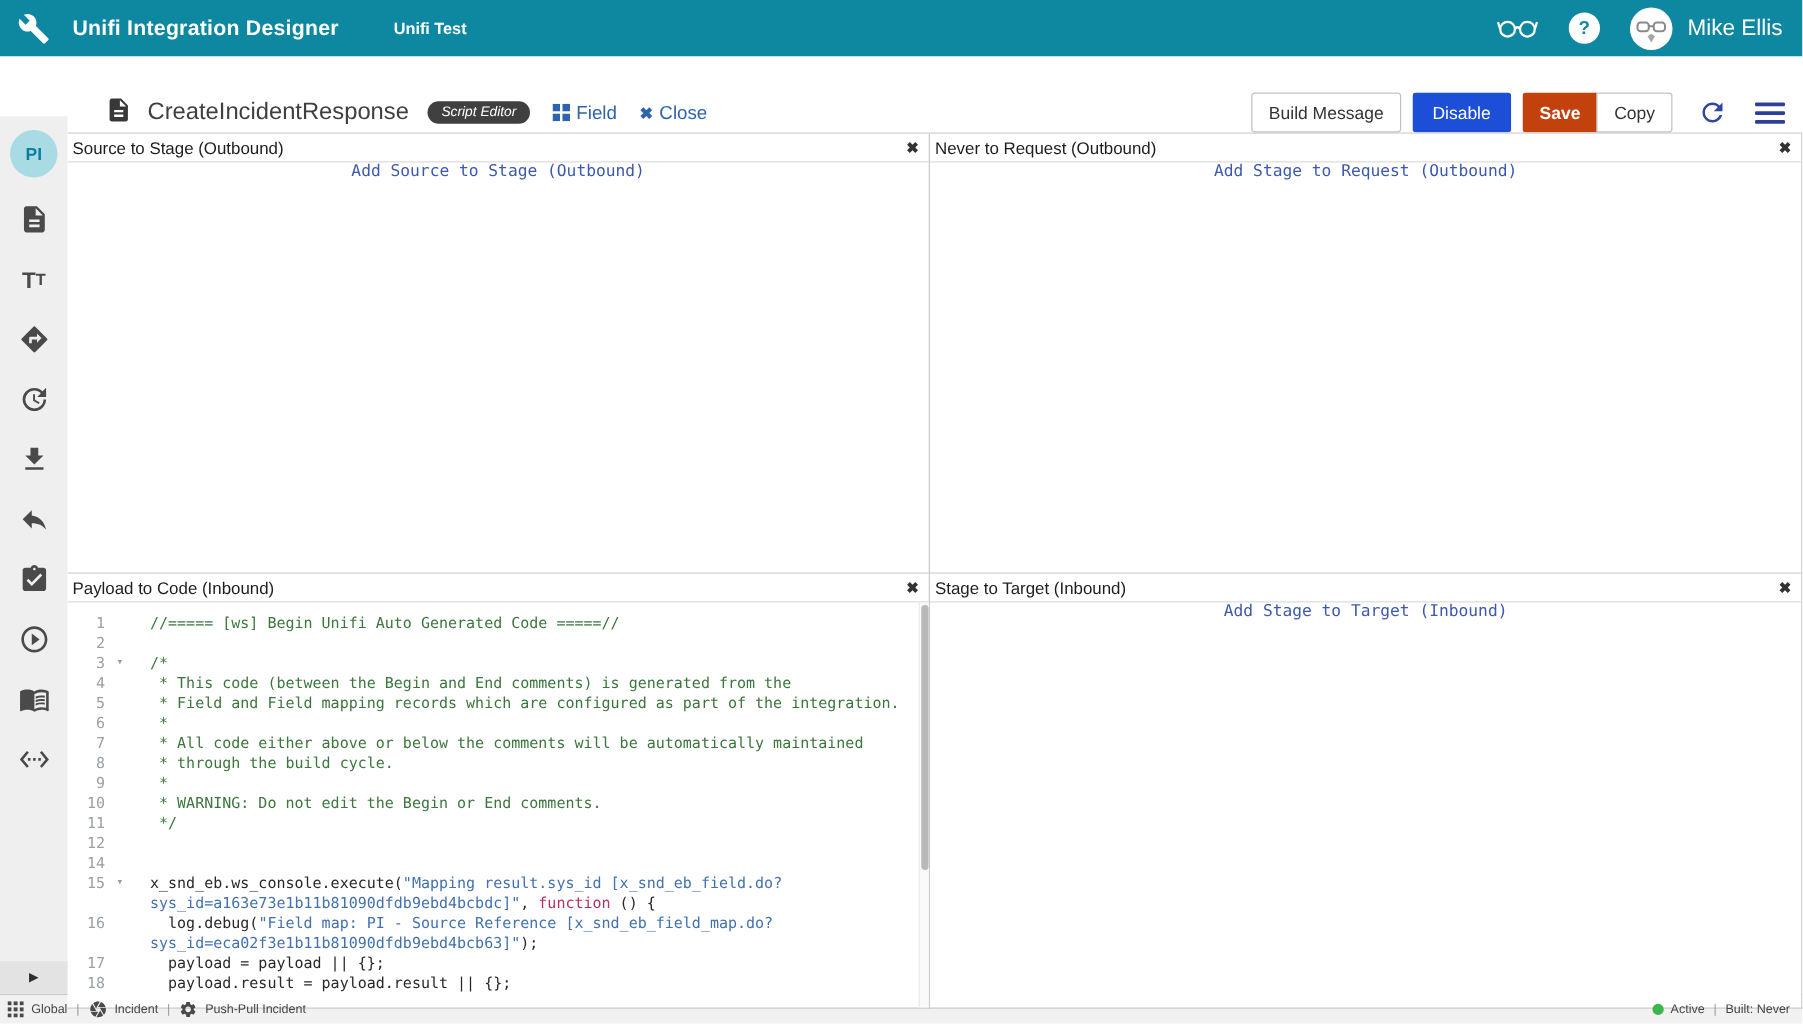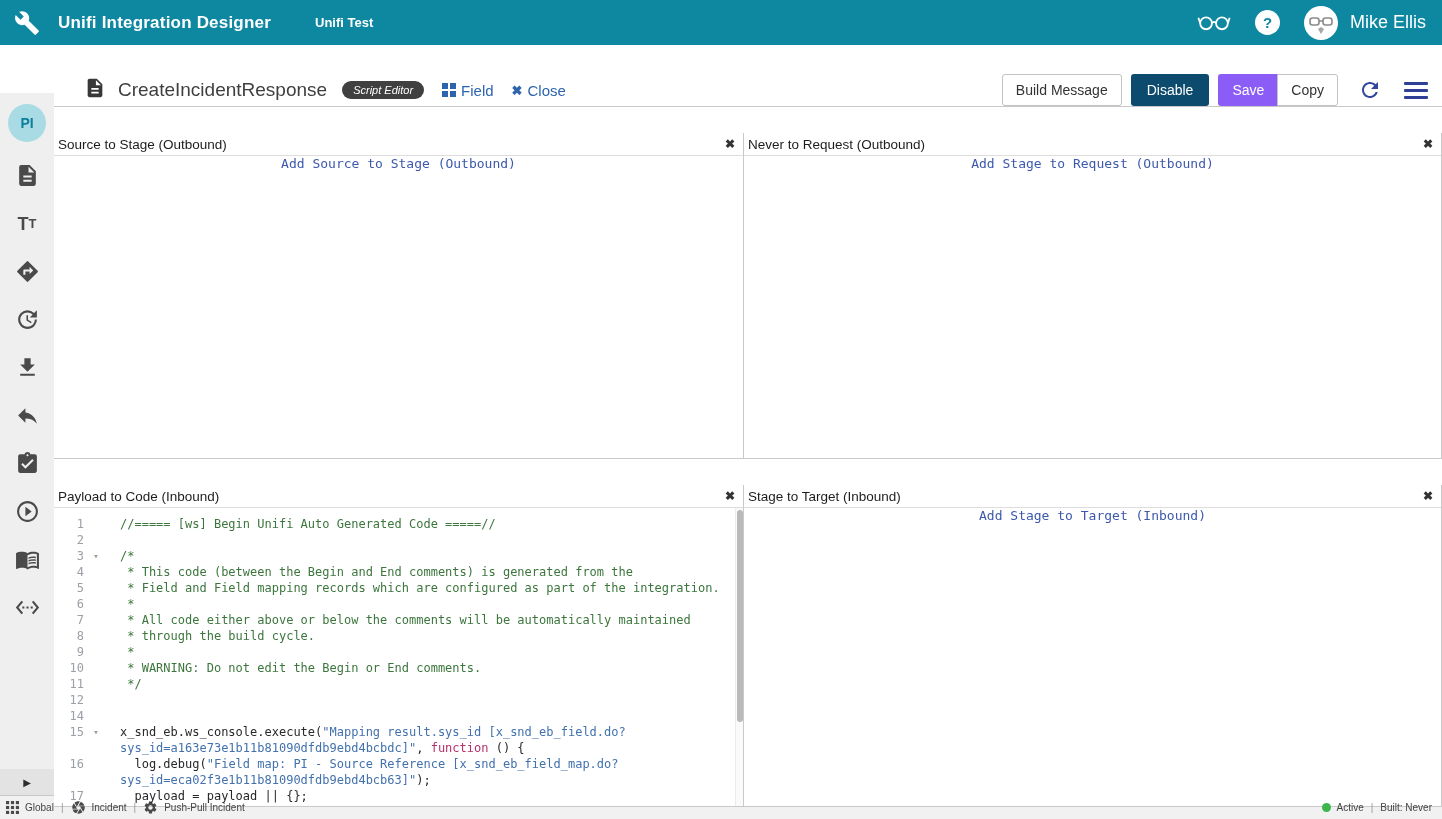--- a/index.html
+++ b/index.html
@@ -35,32 +35,32 @@
   .rec-title { font-size:19px; color:#3f3f3f; margin-left:12px; }
   .badge { background:#404040; color:#fff; font-size:11px; font-weight:400; font-style:italic; border-radius:10px; padding:3px 11px; margin-left:15px; }
   .hlink { display:flex; align-items:center; gap:5px; color:#2e64ad; font-size:15px; cursor:pointer; }
   .hlink.view { margin-left:18px; }
   .hlink.close { margin-left:18px; }
   .hlink .xglyph { font-size:13px; font-weight:700; }
   .rec-header .spacer { flex:1; }
   .btn { font-size:14px; padding:7px 13px; border-radius:3px; cursor:pointer; border:1px solid transparent; background:#fff; color:#333; }
   .btn.outline { border-color:#c3c3c3; }
   .btn.build { margin-right:9px; }
-  .btn.disable { background:#0c4a6e; color:#fff; margin-right:9px; padding:7px 15px; }
-  .btn.save { background:#8b5cf6; color:#fff; border-radius:3px 0 0 3px; }
+  .btn.disable { background:#1d4ed8; color:#fff; margin-right:9px; padding:7px 15px; }
+  .btn.save { background:#c2410c; color:#fff; border-radius:3px 0 0 3px;font-weight:bold; }
   .btn.copy { border-color:#c3c3c3; border-radius:0 3px 3px 0; margin-left:-1px; }
   .icon-btn { background:none; border:none; cursor:pointer; display:flex; align-items:center; }
   .refresh-btn { margin-left:20px; }
   .refresh-btn svg { fill:#31479e; }
   .menu-btn { margin-left:22px; flex-direction:column; gap:4px; }
   .menu-btn .bar { width:24px; height:3px; background:#2e3f98; border-radius:1px; }
 
   
   .panels { display:grid; grid-template-columns:690px 698px; grid-template-rows:352px 348px; border-top:1px solid #c9c9c9; }
-  .panel { border-right:1px solid #c9c9c9; border-bottom:1px solid #c9c9c9; display:flex; flex-direction:column; overflow:hidden; background:#fff;margin-top:26px; }
+  .panel { border-right:1px solid #c9c9c9; border-bottom:1px solid #c9c9c9; display:flex; flex-direction:column; overflow:hidden; background:#fff; }
   .panel-header { height:23px; display:flex; align-items:center; padding:0 8px 0 4px; border-bottom:1px solid #ddd; }
   .panel-title { font-size:13.5px; color:#1d1d1d; }
   .panel-header .spacer { flex:1; }
   .panel-close { font-size:12px; font-weight:700; color:#333; cursor:pointer; line-height:1; }
   .panel-body { flex:1; display:flex; align-items:flex-start; justify-content:center; position:relative; }
   .add-link { font-family:"DejaVu Sans Mono", monospace; font-size:13px; color:#3d59ad; cursor:pointer; }
 
   
   .code-body { display:block; overflow:hidden; padding-top:8px; position:relative; }
   .code-row { display:flex; font-family:"DejaVu Sans Mono", monospace; font-size:12px; line-height:16px; white-space:pre; }

